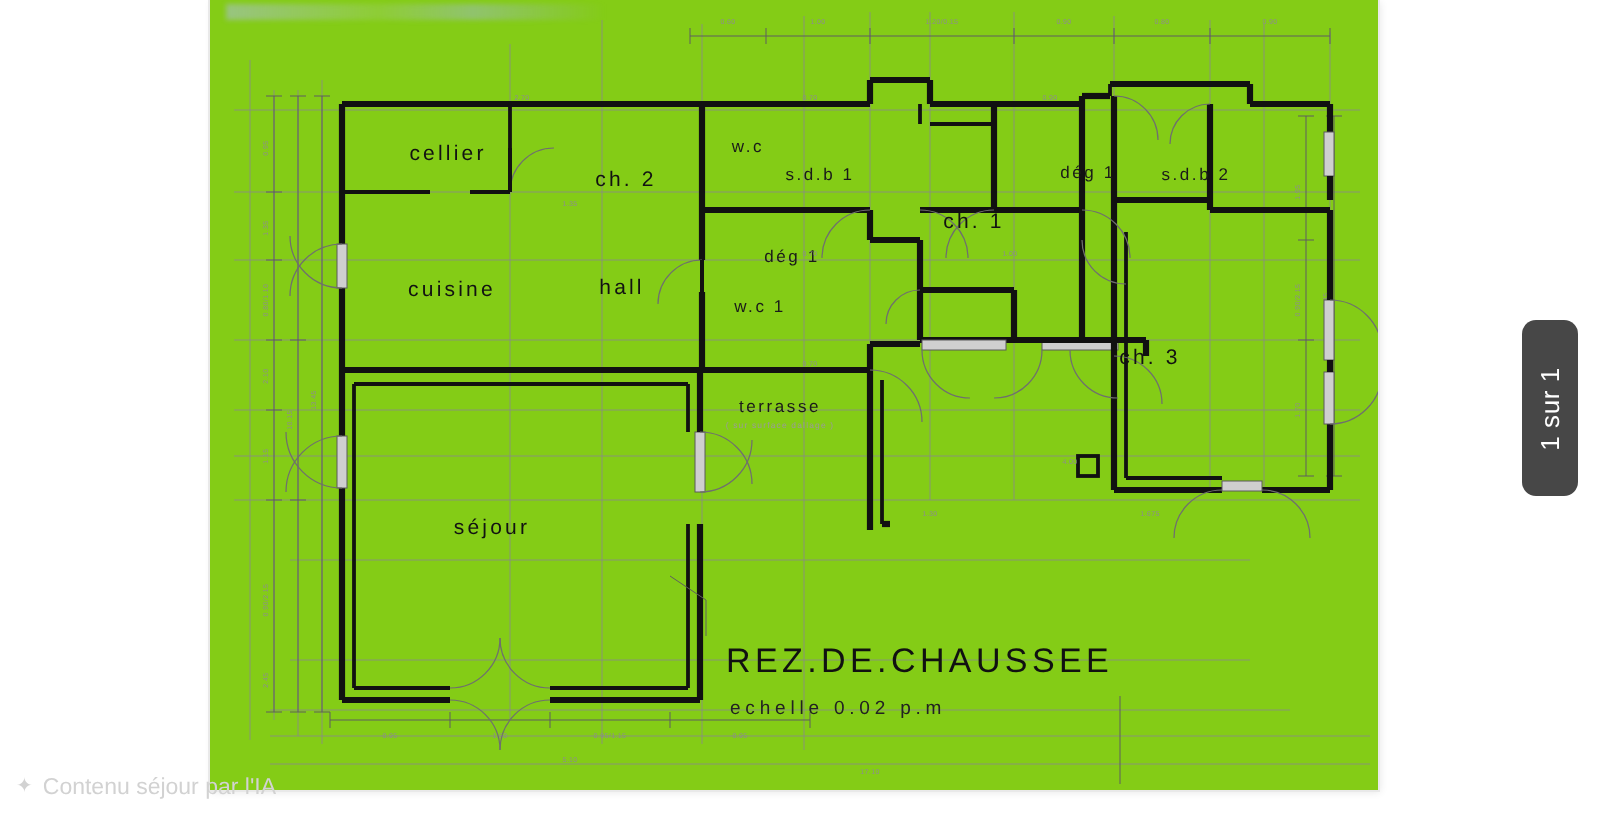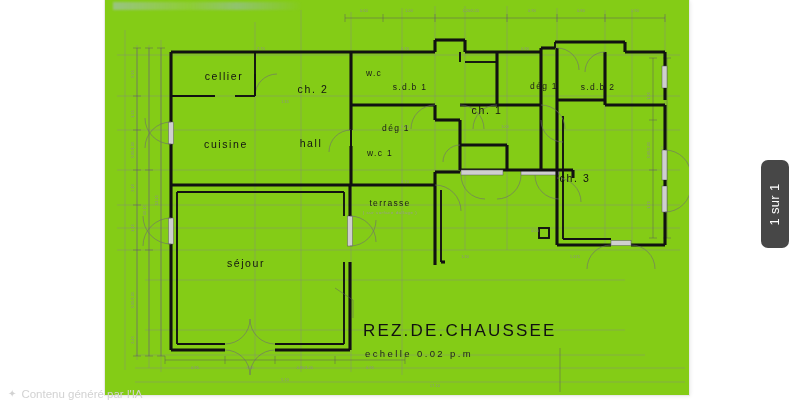--- a/index.html
+++ b/index.html
@@ -389,16 +389,16 @@
       </g>
     </svg>
   </div>
 
   <div id="page-badge">
     <span>1 sur 1</span>
   </div>
 
   <div id="ai-note">
     <span class="sparkle">✦</span>
-    <span>Contenu généré par l'IA</span>
+    <span>Contenu séjour par l'IA</span>
   </div>
 
 </div>
 
 </body></html>

